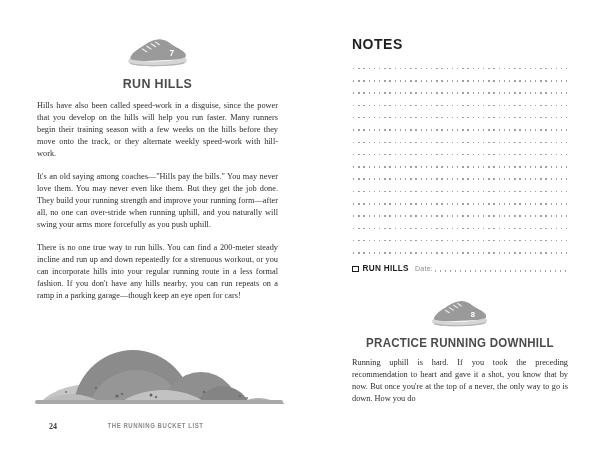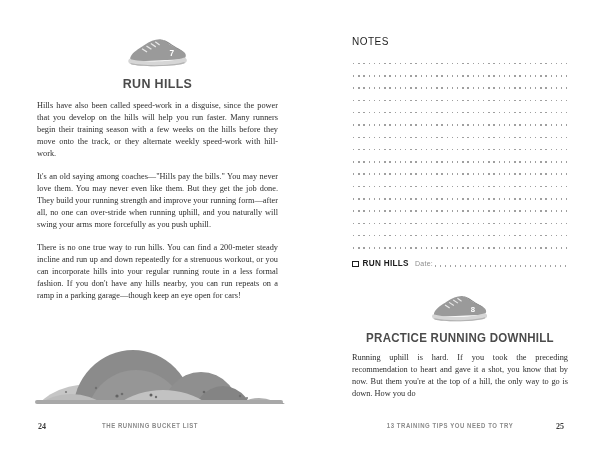--- a/index.html
+++ b/index.html
@@ -27,39 +27,39 @@
   .body-text p {
     font-size:8.3px; line-height:12px; text-align:justify;
     color:#2d2d2d; margin-bottom:11px;
   }
 
   
   .hills { position:absolute; left:33px; bottom:46px; width:252px; height:58px; }
 
   
   .footer {
-    position:absolute; bottom:16px; left:0; right:0; height:12px;
+    position:absolute; bottom:16px; left:11px; right:0; height:12px;
     font-family:"Liberation Sans", sans-serif;
   }
   .footer .pgnum {
     position:absolute; font-size:8px; font-weight:700; color:#3a3a3a;
     font-family:"Liberation Serif", serif;
   }
   .footer .running-head {
     position:absolute; left:0; right:0; text-align:center;
     font-size:6.3px; font-weight:700; letter-spacing:.6px; color:#8a8a8a;
     transform:scaleX(.95);
   }
   .page-left  .footer .pgnum { left:38px; }
   .page-right .footer .pgnum { right:36px; }
 
   
   .notes-heading {
-    font-family:"Liberation Sans", sans-serif; font-weight:400;
-    font-size:10px; letter-spacing:.5px; color:#1f1f1f;
+    font-family:"Liberation Sans", sans-serif; font-weight:700;
+    font-size:14px; letter-spacing:.5px; color:#1f1f1f;
   }
   .notes-lines { margin-top:6px; }
   .note-line { height:12.3px; position:relative; }
   .note-line::after {
     content:""; position:absolute; left:1px; right:1px; bottom:1px; height:1.5px;
     background:repeating-linear-gradient(to right,#9f9f9f 0 1.5px,transparent 1.5px 5.2px);
   }
 
   
   .check-row { display:flex; align-items:center; margin-top:9px; height:10px; }
@@ -200,22 +200,18 @@
         <line x1="55" y1="14" x2="63" y2="20" stroke="#e9e9e9" stroke-width="2.2"></line>
         <path d="M8 45 C30 52 82 52 108 43 C114 45 114 51 108 53.5 C84 60 28 60 11 55 C5.5 53 4.5 48 8 45 Z" fill="#d6d6d6"></path>
         <path d="M10 53 C35 58.5 85 58 108 51 C109 52 108.5 53 107 53.8 C84 60 28 60 11 55 C10 54.5 10 53.8 10 53 Z" fill="#b3b3b3"></path>
         <text x="85" y="41" font-family="Liberation Sans, sans-serif" font-size="15" font-weight="bold" fill="#ffffff" text-anchor="middle">8</text>
       </svg>
     </div>
 
     <div class="title-right">PRACTICE RUNNING DOWNHILL</div>
 
     <div class="body-text-right">
-      <p>Running uphill is hard. If you took the preceding recommendation to heart and gave it a shot, you know that by now. But them you're at the top of a hill, the only way to go is down. How you do</p>
-    </div>
-
-    <div class="footer">
-      <span class="running-head">13 TRAINING TIPS YOU NEED TO TRY</span>
-      <span class="pgnum">25</span>
-    </div>
+      <p>Running uphill is hard. If you took the preceding recommendation to heart and gave it a shot, you know that by now. But once you're at the top of a never, the only way to go is down. How you do</p>
+    </div>
+
   </div>
 
 </div>
 
 </body></html>

